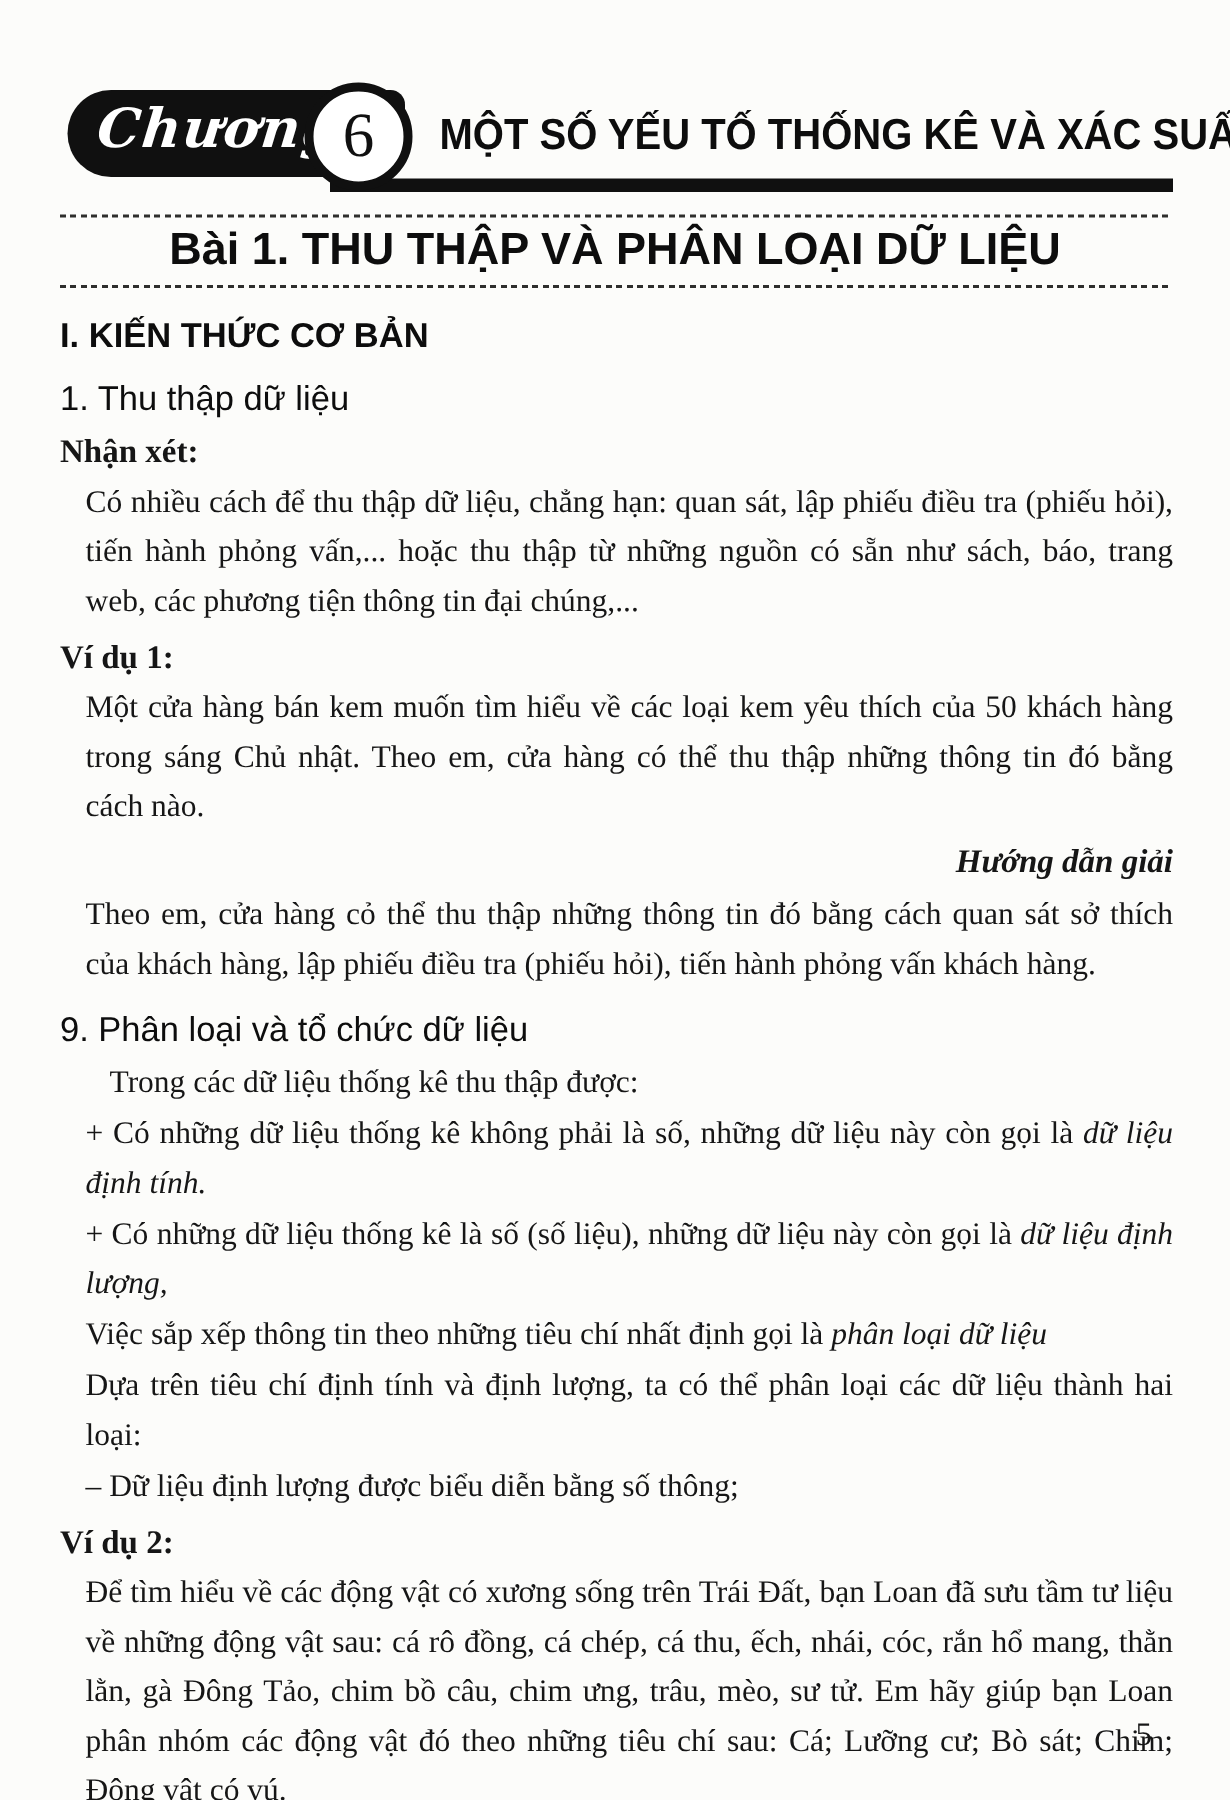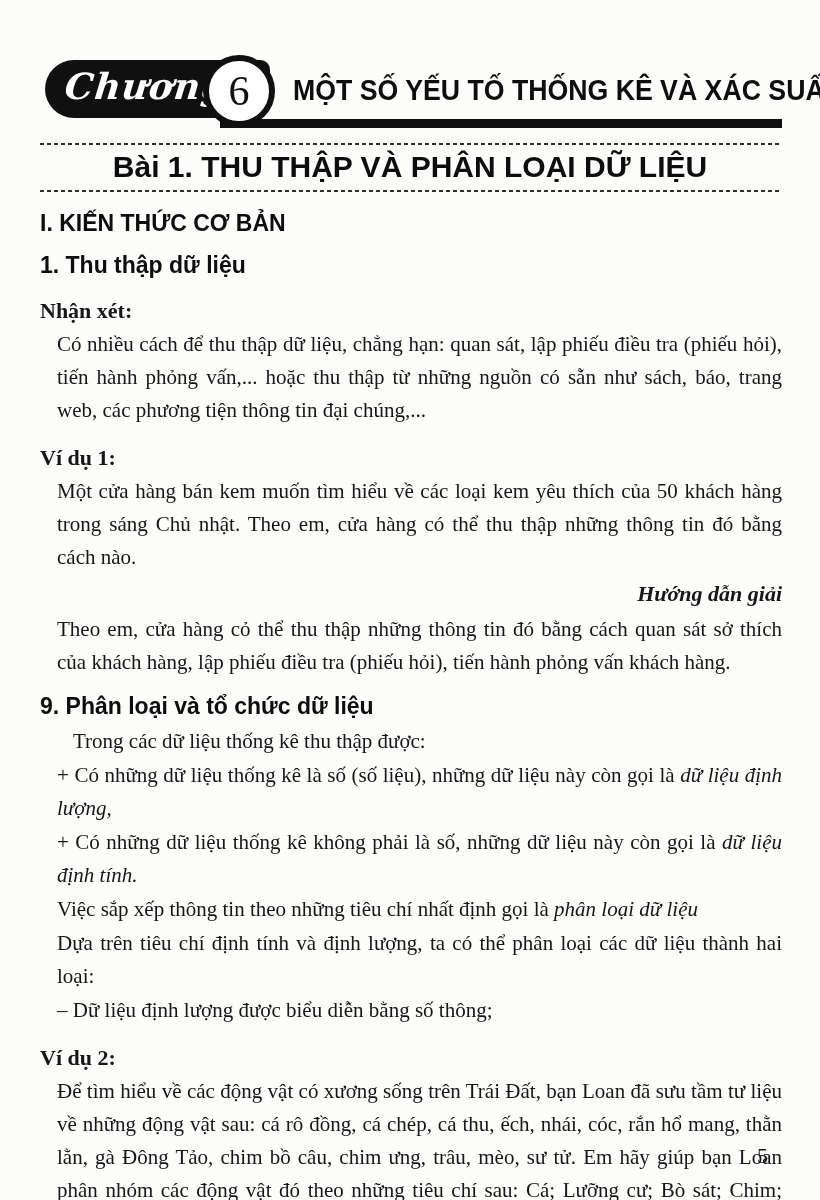--- a/index.html
+++ b/index.html
@@ -59,25 +59,25 @@
     font-size:30px;line-height:40px;margin:2px 0;
     color:#0d0d0d;
   }
 
   
   .h-roman{
     font-family:"Liberation Sans",sans-serif;font-weight:bold;
     font-size:23px;line-height:30px;margin:16px 0 4px 2px;color:#0d0d0d;
   }
   .h-num{
-    font-family:"Liberation Sans",sans-serif;font-weight:bold;
+    font-family:"Liberation Sans",sans-serif;font-weight:normal;
     font-size:23px;line-height:30px;margin:12px 0 4px 2px;color:#0d0d0d;
   }
   .h-serif{
-    font-weight:bold;font-size:22px;line-height:32px;margin:15px 0 1px 2px;
+    font-weight:bold;font-size:22px;line-height:32px;margin:5px 0 1px 2px;
   }
 
   
   p{margin:0;}
   .para{
     margin:1px 0 1px 19px;text-align:justify;
   }
   .para.indent{text-indent:16px;}
   .para.nojust{text-align:left;}
   .solution-heading{
@@ -121,23 +121,23 @@
     <div class="h-serif">Ví dụ 1:</div>
     <p class="para">Một cửa hàng bán kem muốn tìm hiểu về các loại kem yêu thích của 50 khách hàng trong sáng Chủ nhật. Theo em, cửa hàng có thể thu thập những thông tin đó bằng cách nào.</p>
 
     <div class="solution-heading">Hướng dẫn giải</div>
     <p class="para">Theo em, cửa hàng cỏ thể thu thập những thông tin đó bằng cách quan sát sở thích của khách hàng, lập phiếu điều tra (phiếu hỏi), tiến hành phỏng vấn khách hàng.</p>
 
     <div class="h-num">9. Phân loại và tổ chức dữ liệu</div>
 
     <p class="para indent nojust">Trong các dữ liệu thống kê thu thập được:</p>
 
+    <p class="para"><span>+ Có những dữ liệu thống kê không phải là số, những dữ liệu này còn gọi là </span><span class="it">dữ liệu định tính.</span></p>
+
     <p class="para"><span>+ Có những dữ liệu thống kê là số (số liệu), những dữ liệu này còn gọi là </span><span class="it">dữ liệu định lượng,</span></p>
-
-    <p class="para"><span>+ Có những dữ liệu thống kê không phải là số, những dữ liệu này còn gọi là </span><span class="it">dữ liệu định tính.</span></p>
 
     <p class="para nojust"><span>Việc sắp xếp thông tin theo những tiêu chí nhất định gọi là </span><span class="it">phân loại dữ liệu</span></p>
 
     <p class="para">Dựa trên tiêu chí định tính và định lượng, ta có thể phân loại các dữ liệu thành hai loại:</p>
 
     <p class="para nojust">– Dữ liệu định lượng được biểu diễn bằng số thông;</p>
 
     <div class="h-serif">Ví dụ 2:</div>
     <p class="para">Để tìm hiểu về các động vật có xương sống trên Trái Đất, bạn Loan đã sưu tầm tư liệu về những động vật sau: cá rô đồng, cá chép, cá thu, ếch, nhái, cóc, rắn hổ mang, thằn lằn, gà Đông Tảo, chim bồ câu, chim ưng, trâu, mèo, sư tử. Em hãy giúp bạn Loan phân nhóm các động vật đó theo những tiêu chí sau: Cá; Lưỡng cư; Bò sát; Chim; Động vật có vú.</p>
 

